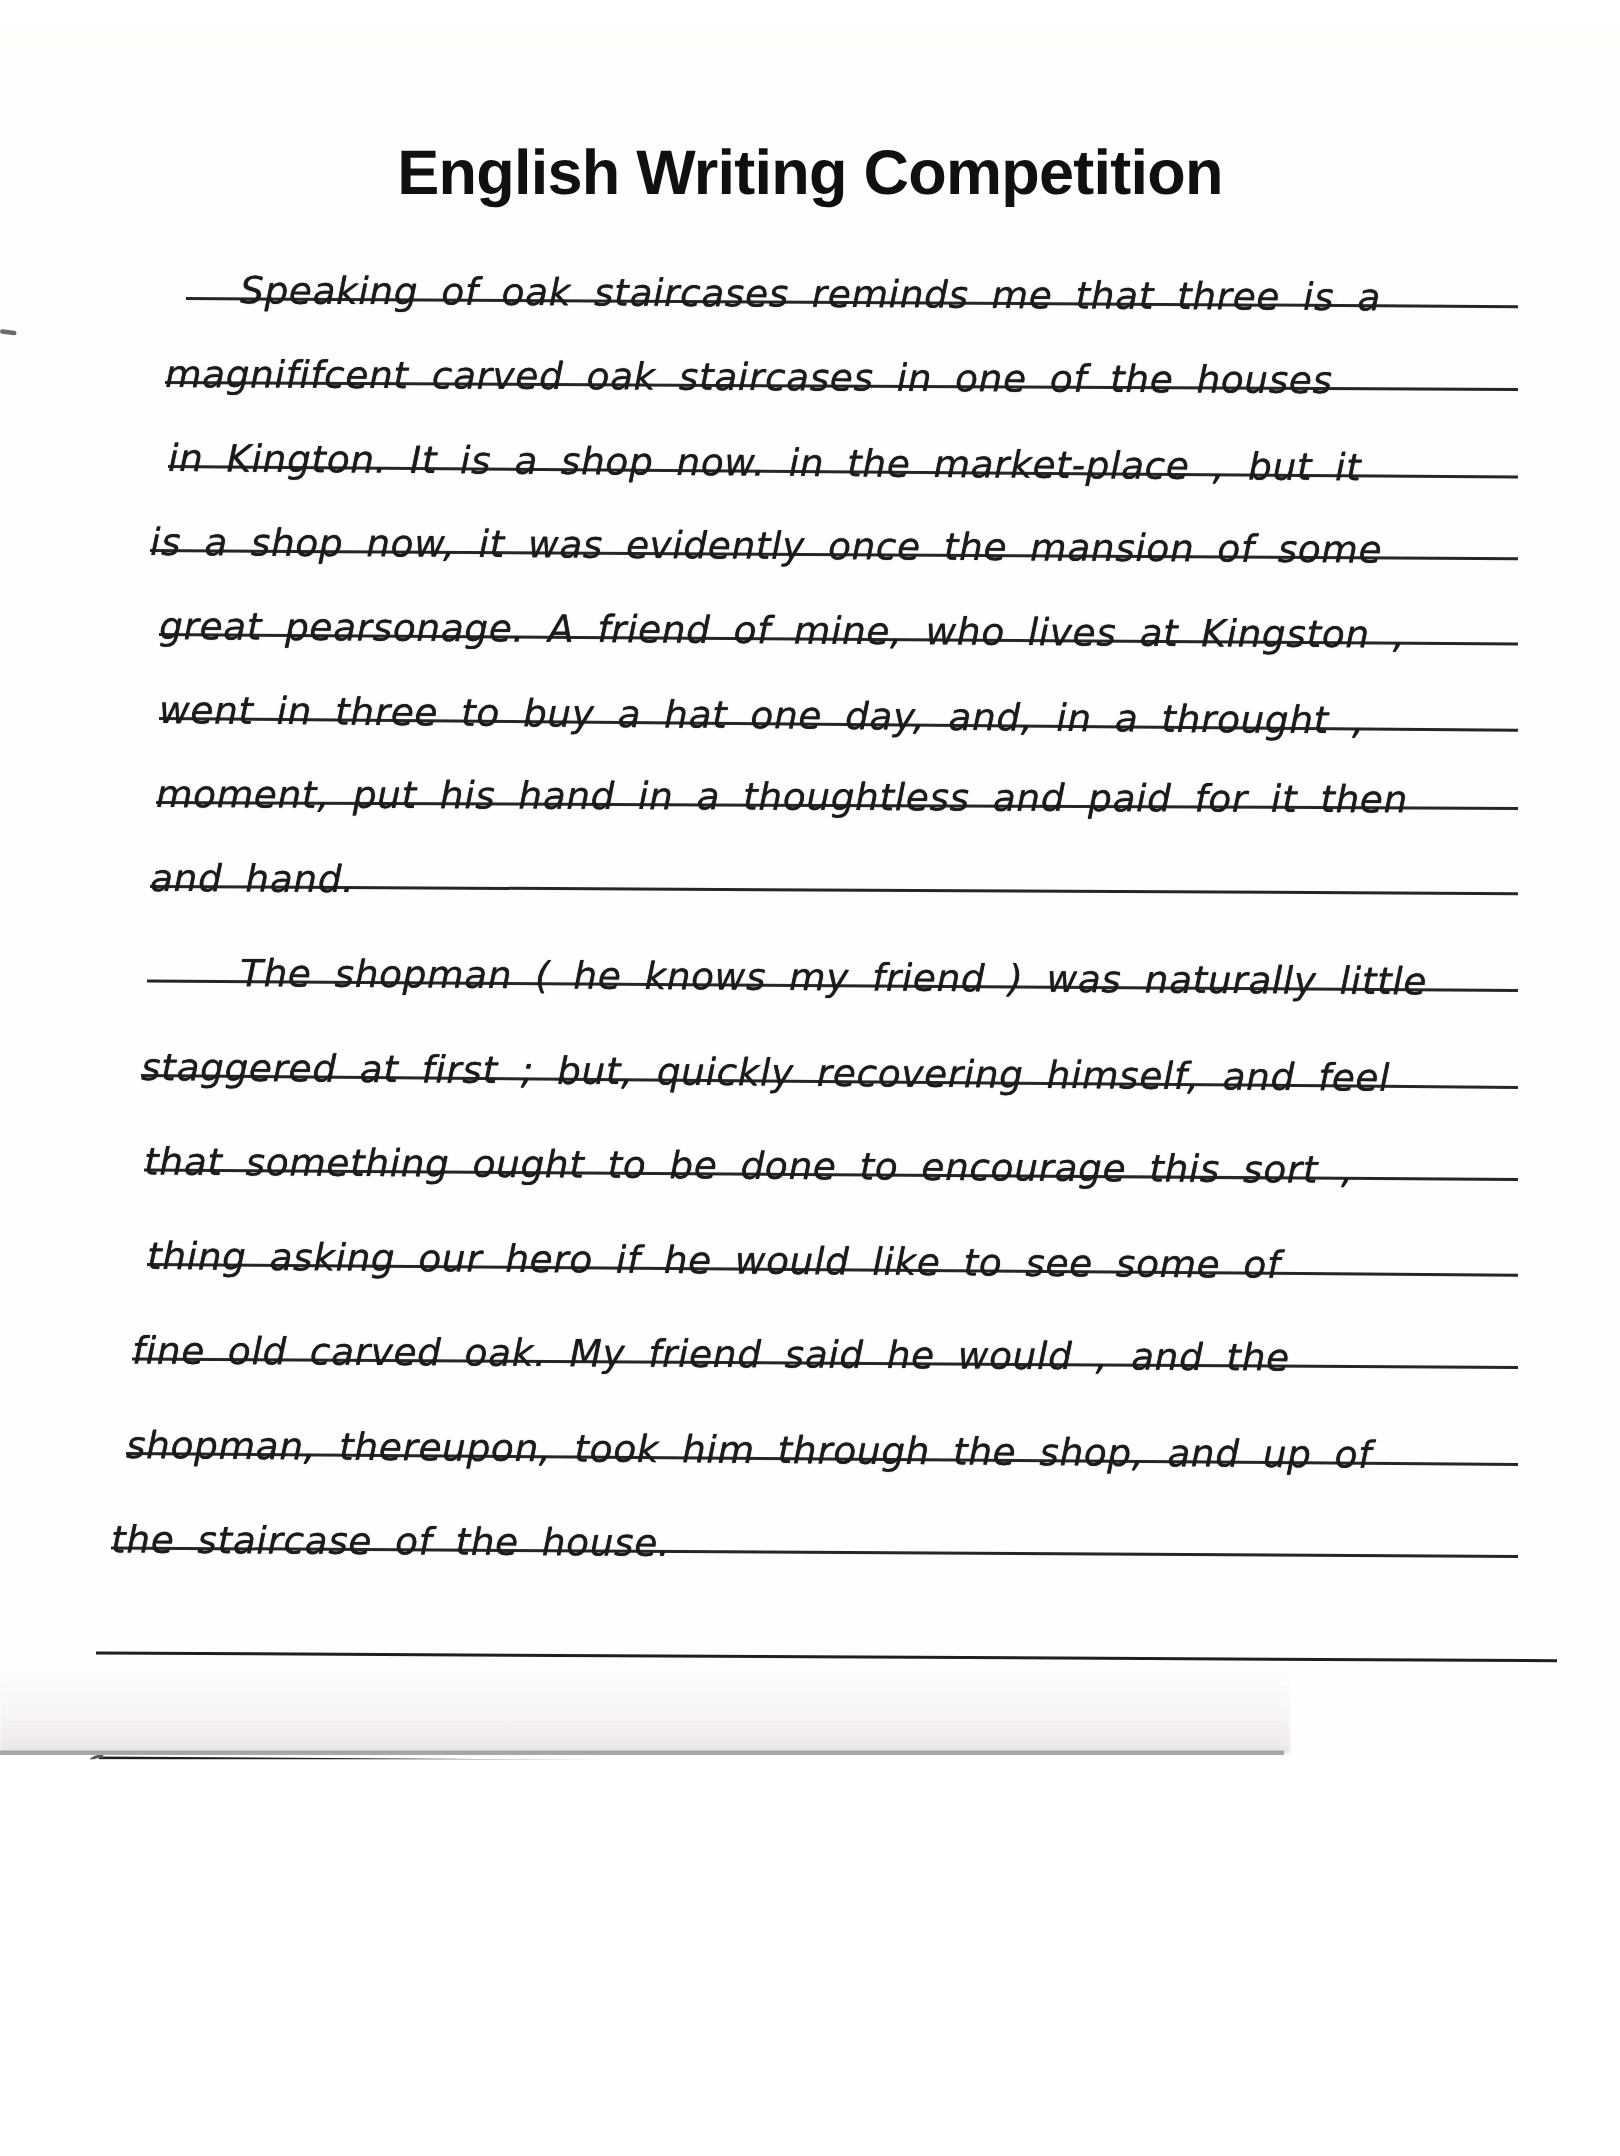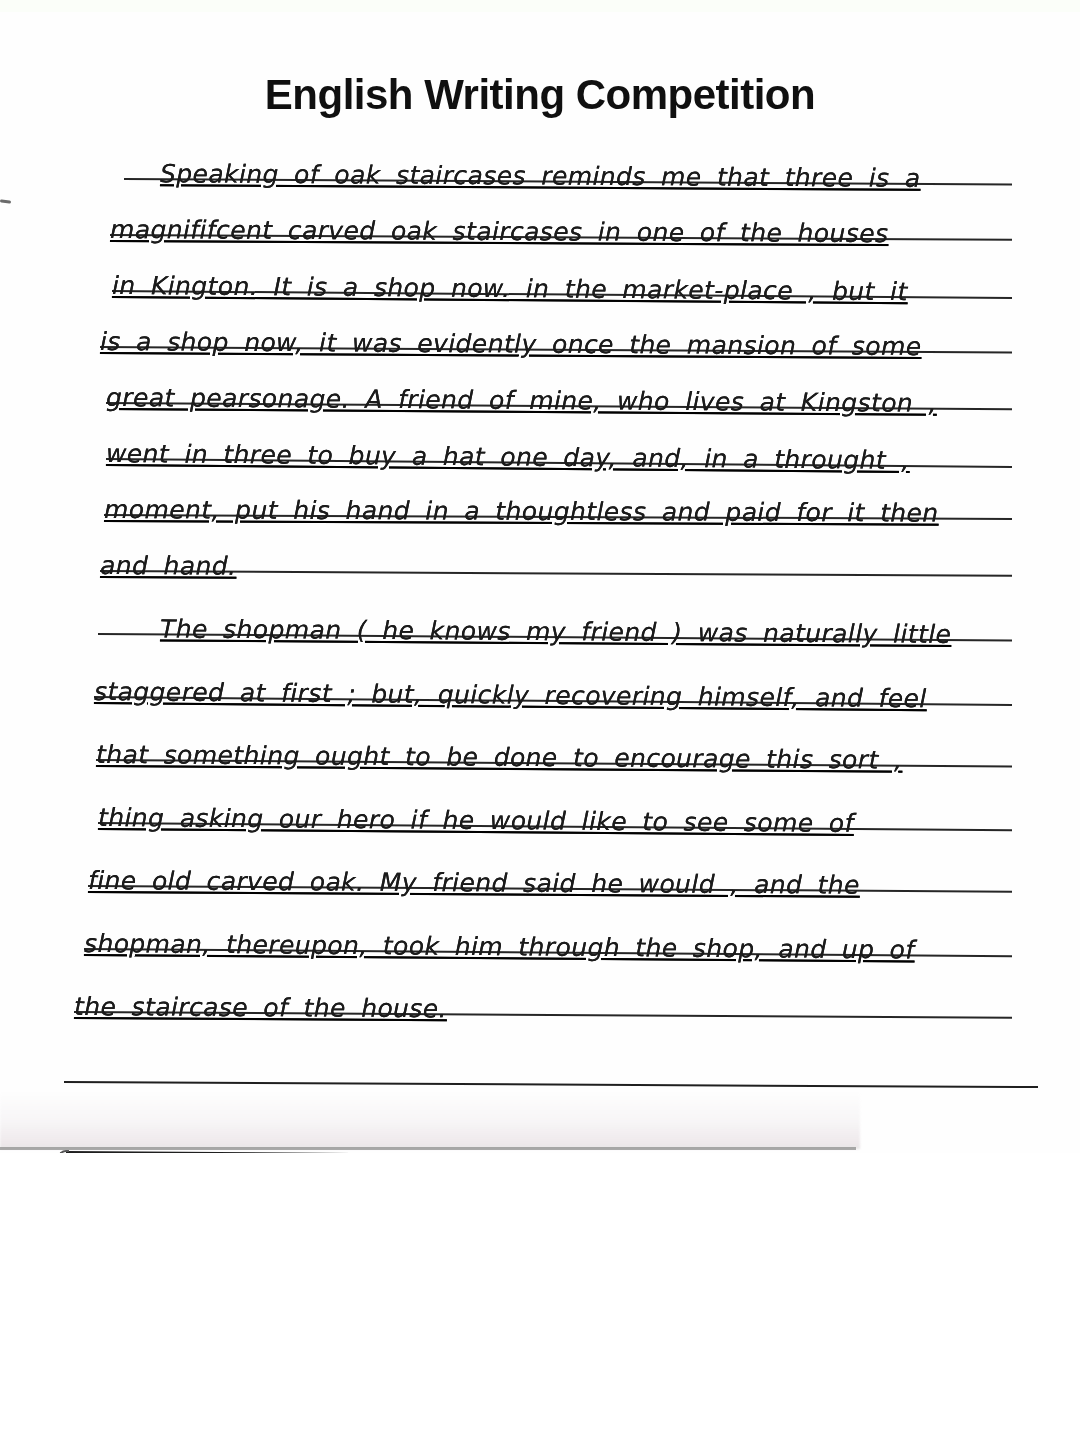--- a/index.html
+++ b/index.html
@@ -2,40 +2,41 @@
 <html><head>
 <meta charset="utf-8">
 <style>
   html,body{margin:0;padding:0;background:#ffffff;}
   .page{
     position:relative;
     width:1080px;height:1153px;
     background:#fefefe;
     overflow:hidden;
     font-family:"DejaVu Sans",sans-serif;
+    margin-top:20px;
   }
   
   .top-tint{
     position:absolute;top:0;left:0;width:1080px;height:12px;
     background:#fbfef9;
   }
   .title{
     margin:70px 0 0 0;
     height:50px;
     text-align:center;
     font-family:"Liberation Sans",sans-serif;
     font-weight:bold;
     font-size:42px;
     letter-spacing:-0.5px;
     color:#101010;
     line-height:50px;
   }
   .sheet{
     position:absolute;
-    left:92px;right:68px;top:124px;text-decoration:underline;
+    left:92px;right:68px;top:124px;
   }
   .row{
     position:relative;
     display:flex;
     align-items:flex-end;
     border-bottom:2px solid #262626;
     transform-origin:left bottom;
   }
   .p1 .row{height:54px;}
   .p2 .row{height:61px;}

